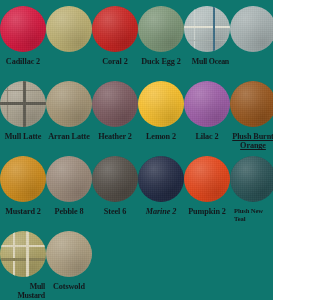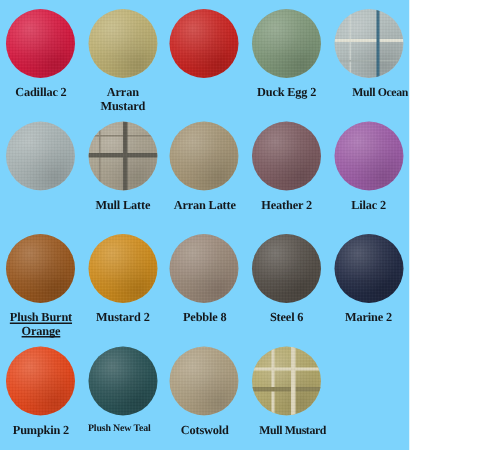--- a/index.html
+++ b/index.html
@@ -108,37 +108,37 @@
   }
   .swatch-label.tight {
     font-size: 7.9px;
     letter-spacing: -0.25px;
     text-align: right;
   }
 </style>
 </head>
 <body>
 
-<div id="swatch-grid" style="background: #7dd3fc; grid-template-columns: repeat(5, 1fr);">
+<div id="swatch-grid" style="background: #0f766e; grid-template-columns: repeat(6, 1fr);">
     <div class="swatch-cell">
       <div class="swatch-disc-wrap">
         <div class="swatch-disc" style="background-color: rgb(216, 25, 64);"></div>
       </div>
       <div class="swatch-label" style="color: rgb(20, 24, 28);">Cadillac 2</div>
     </div>
     <div class="swatch-cell">
       <div class="swatch-disc-wrap">
         <div class="swatch-disc" style="background-color: rgb(191, 178, 116);"></div>
       </div>
-      <div class="swatch-label" style="color: rgb(20, 24, 28);">Arran Mustard</div>
     </div>
     <div class="swatch-cell">
       <div class="swatch-disc-wrap">
         <div class="swatch-disc" style="background-color: rgb(204, 37, 34);"></div>
       </div>
+      <div class="swatch-label" style="color: rgb(20, 24, 28);">Coral 2</div>
     </div>
     <div class="swatch-cell">
       <div class="swatch-disc-wrap">
         <div class="swatch-disc" style="background-color: rgb(127, 152, 121);"></div>
       </div>
       <div class="swatch-label" style="color: rgb(20, 24, 28);">Duck Egg 2</div>
     </div>
     <div class="swatch-cell">
       <div class="swatch-disc-wrap">
         <div class="swatch-disc" style="background-color: rgb(180, 191, 190);">
@@ -173,20 +173,26 @@
       <div class="swatch-label" style="color: rgb(20, 24, 28);">Arran Latte</div>
     </div>
     <div class="swatch-cell">
       <div class="swatch-disc-wrap">
         <div class="swatch-disc" style="background-color: rgb(125, 91, 96);"></div>
       </div>
       <div class="swatch-label" style="color: rgb(20, 24, 28);">Heather 2</div>
     </div>
     <div class="swatch-cell">
       <div class="swatch-disc-wrap">
+        <div class="swatch-disc" style="background-color: rgb(249, 192, 44);"></div>
+      </div>
+      <div class="swatch-label" style="color: rgb(20, 24, 28);">Lemon 2</div>
+    </div>
+    <div class="swatch-cell">
+      <div class="swatch-disc-wrap">
         <div class="swatch-disc" style="background-color: rgb(160, 95, 169);"></div>
       </div>
       <div class="swatch-label" style="color: rgb(20, 24, 28);">Lilac 2</div>
     </div>
     <div class="swatch-cell">
       <div class="swatch-disc-wrap">
         <div class="swatch-disc" style="background-color: rgb(154, 88, 31);"></div>
       </div>
       <div class="swatch-label" style="color: rgb(20, 24, 28); text-decoration: underline;">Plush Burnt Orange</div>
     </div>
@@ -205,44 +211,44 @@
     <div class="swatch-cell">
       <div class="swatch-disc-wrap">
         <div class="swatch-disc" style="background-color: rgb(85, 79, 72);"></div>
       </div>
       <div class="swatch-label" style="color: rgb(20, 24, 28);">Steel 6</div>
     </div>
     <div class="swatch-cell">
       <div class="swatch-disc-wrap">
         <div class="swatch-disc" style="background-color: rgb(36, 44, 70);"></div>
       </div>
-      <div class="swatch-label" style="color: rgb(20, 24, 28);">Marine 2</div>
+      <div class="swatch-label" style="color: rgb(20, 24, 28); font-style: italic;">Marine 2</div>
     </div>
     <div class="swatch-cell">
       <div class="swatch-disc-wrap">
         <div class="swatch-disc" style="background-color: rgb(231, 71, 27);"></div>
       </div>
       <div class="swatch-label" style="color: rgb(20, 24, 28);">Pumpkin 2</div>
     </div>
     <div class="swatch-cell">
       <div class="swatch-disc-wrap">
         <div class="swatch-disc" style="background-color: rgb(43, 84, 87);"></div>
       </div>
       <div class="swatch-label small" style="color: rgb(20, 24, 28);">Plush New Teal</div>
-    </div>
-    <div class="swatch-cell">
-      <div class="swatch-disc-wrap">
-        <div class="swatch-disc" style="background-color: rgb(176, 161, 131);"></div>
-      </div>
-      <div class="swatch-label" style="color: rgb(20, 24, 28);">Cotswold</div>
     </div>
     <div class="swatch-cell">
       <div class="swatch-disc-wrap">
         <div class="swatch-disc" style="background-color: rgb(180, 169, 107);">
           <div class="plaid-v2" style="left: 28%; width: 2px; background: rgb(222, 215, 189);"></div>
           <div class="plaid-h2" style="top: 58%; height: 3px; background: rgb(138, 130, 87);"></div>
           <div class="plaid-h" style="top: 30%; height: 2px; background: rgb(222, 215, 189);"></div>
           <div class="plaid-v" style="left: 56%; width: 3px; background: rgb(222, 215, 189);"></div>
         </div>
       </div>
       <div class="swatch-label tight" style="color: rgb(20, 24, 28);">Mull Mustard</div>
     </div>
+    <div class="swatch-cell">
+      <div class="swatch-disc-wrap">
+        <div class="swatch-disc" style="background-color: rgb(176, 161, 131);"></div>
+      </div>
+      <div class="swatch-label" style="color: rgb(20, 24, 28);">Cotswold</div>
+    </div>
   </div>
 
 </body></html>

